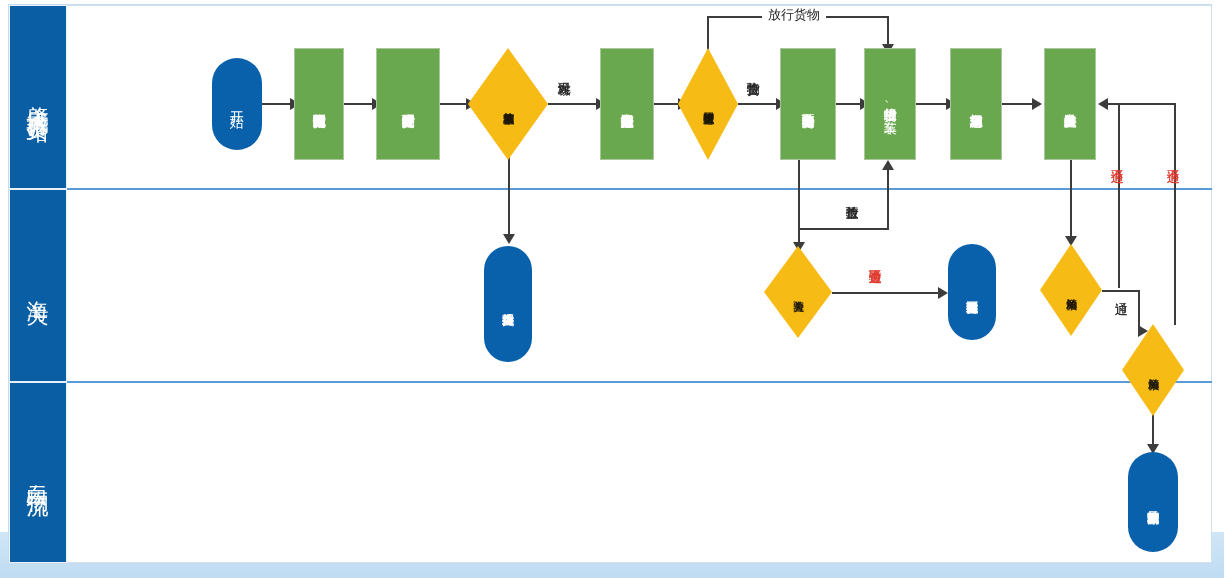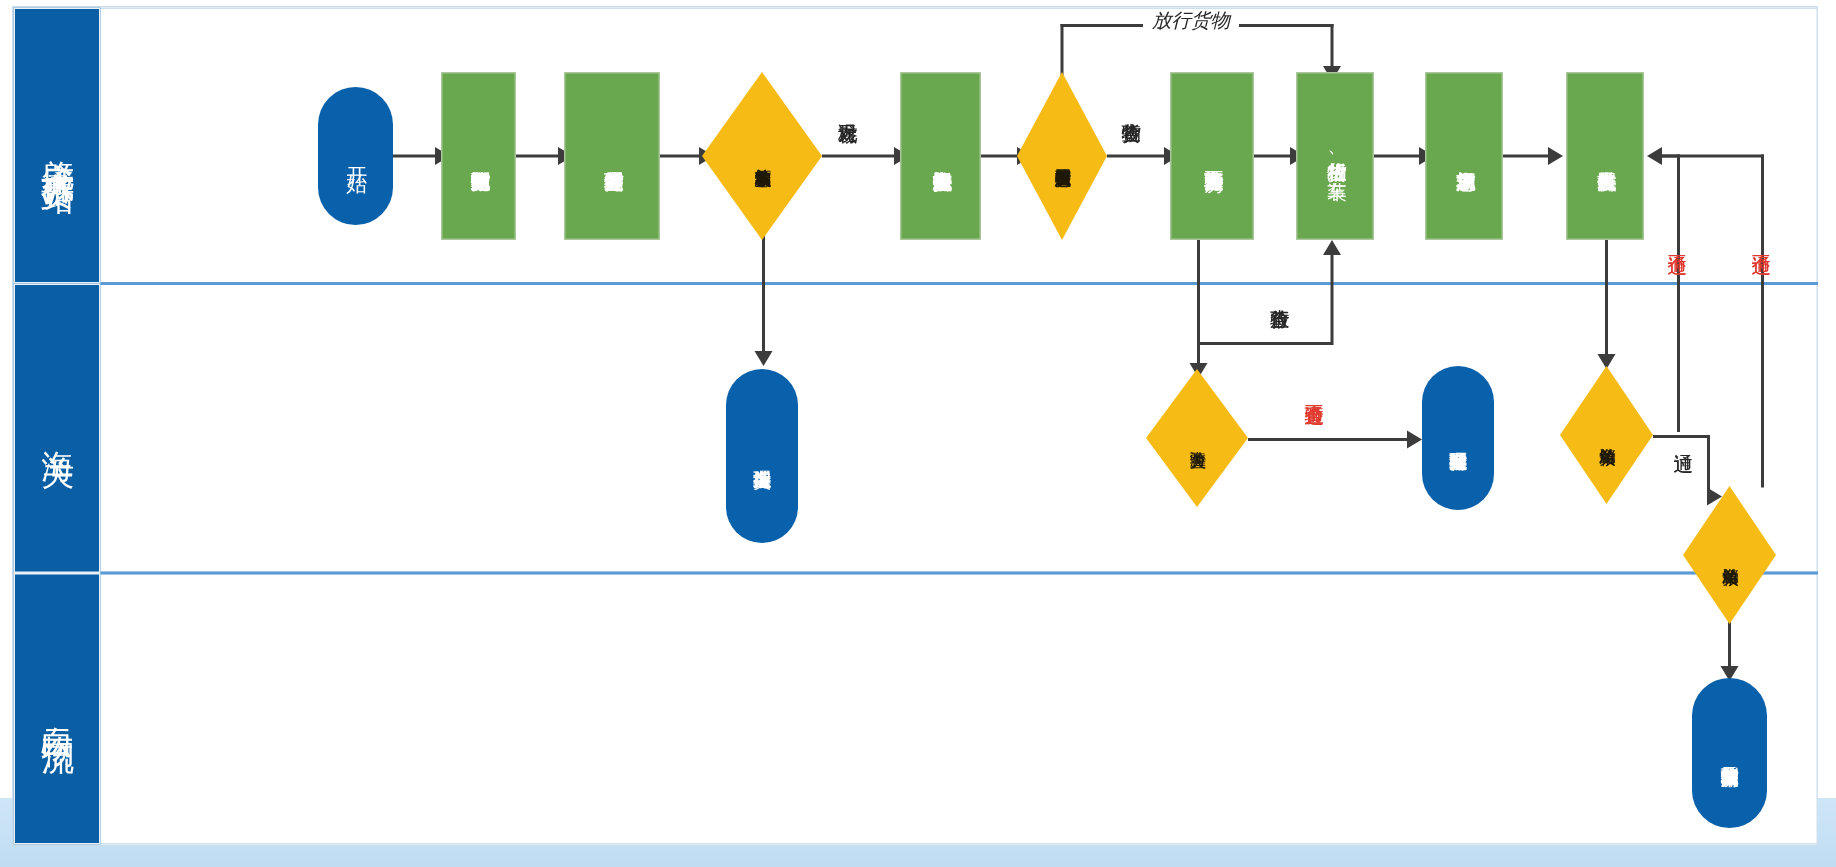--- a/index.html
+++ b/index.html
@@ -120,21 +120,21 @@
   <div class="h" style="left:916px;top:103px;width:34px;"></div>
   <div class="arw arw-r" style="left:946px;top:98px;"></div>
 
   <div class="h" style="left:1002px;top:103px;width:34px;"></div>
   <div class="arw arw-r" style="left:1032px;top:98px;"></div>
 
   <div class="v" style="left:707px;top:16px;height:40px;"></div>
   <div class="h" style="left:707px;top:16px;width:182px;"></div>
   <div class="v" style="left:887px;top:16px;height:32px;"></div>
   <div class="arw arw-d" style="left:882px;top:44px;"></div>
-  <div class="elabel hz" style="left:762px;top:8px;background:#ffffff;padding:0 6px;font-style:italic;">放行货物</div>
+  <div class="elabel hz" style="left:762px;top:8px;background:#ffffff;padding:0 6px;">放行货物</div>
 
   <div class="v" style="left:798px;top:160px;height:86px;"></div>
   <div class="arw arw-d" style="left:793px;top:242px;"></div>
 
   <div class="h" style="left:798px;top:228px;width:90px;"></div>
   <div class="v" style="left:887px;top:170px;height:60px;"></div>
   <div class="arw arw-u" style="left:882px;top:160px;"></div>
   <div class="elabel v" style="left:845px;top:196px;background:#ffffff;">查验放行</div>
 
   <div class="h" style="left:832px;top:292px;width:110px;"></div>

